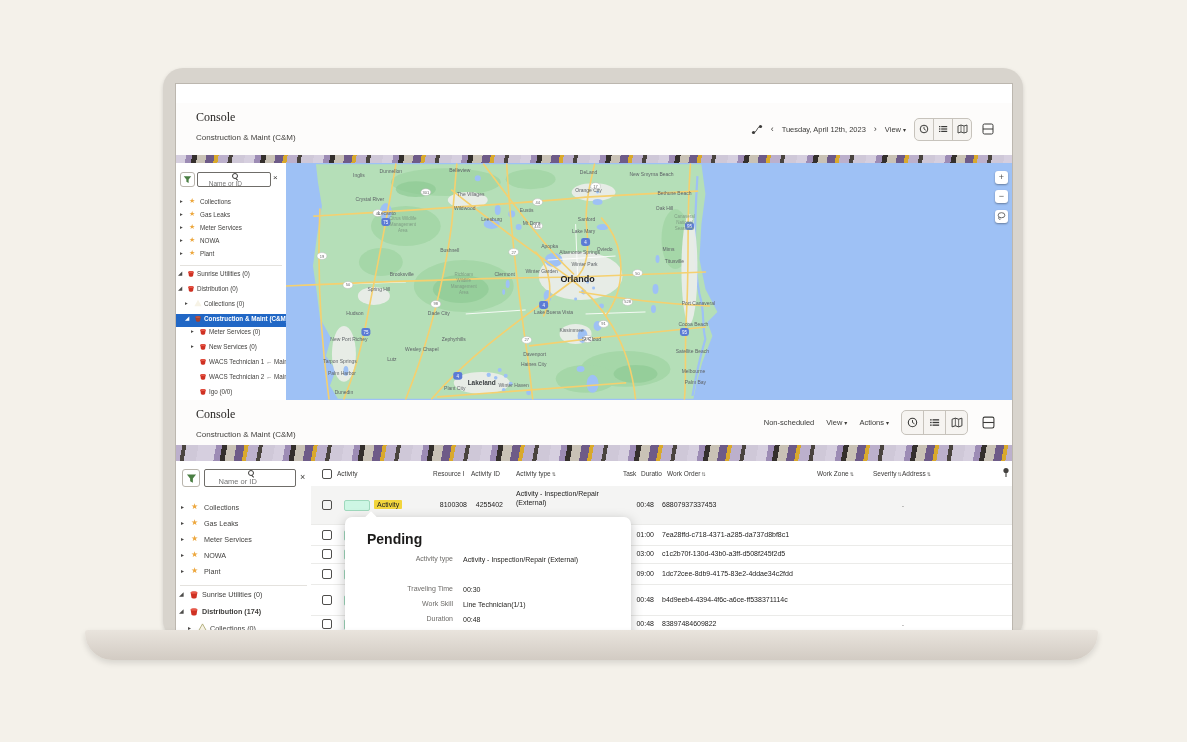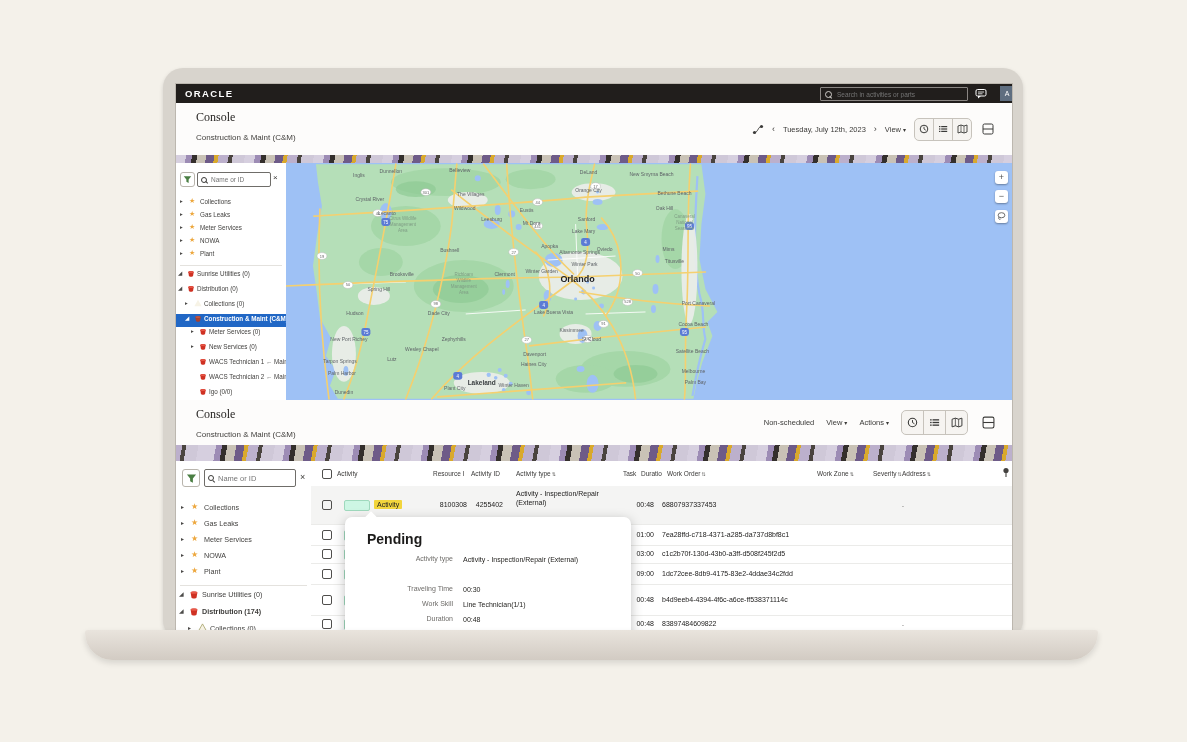--- a/index.html
+++ b/index.html
@@ -39,21 +39,21 @@
   
   .band{position:absolute;left:0;width:836px;background:repeating-linear-gradient(100deg,#d6cfdf 0 10px,#9d8cb5 10px 16px,#342f2c 16px 21px,#c9c2b6 21px 30px,#6e5b88 30px 38px,#d9a92c 38px 42px,#bcb0cc 42px 52px,#4a443f 52px 56px,#cfc8d8 56px 68px);}
   .band1{top:71px;height:8px;}
   .band2{top:361px;height:16px;background-position:30px 0;}
 
   
   .sb{position:absolute;background:#fff;border-right:1px solid #dcdad6;overflow:hidden;}
   .sb1{left:0;top:79px;width:110px;height:237px;}
   .sb2{left:0;top:377px;width:135px;height:172px;}
   .fbtn{position:absolute;border:1px solid #b9b5ad;border-radius:3px;background:#fff;display:flex;align-items:center;justify-content:center;}
-  .sbsearch{position:absolute;border:1px solid #6f6d69;border-radius:2px;display:flex;align-items:center;background:#fff;}
+  .sbsearch{position:absolute;border:1px solid #6f6d69;border-radius:2px;display:flex;align-items:center;background:#fff;flex-direction:column;}
   .sbsearch .slens{width:4px;height:4px;border:1px solid #3c3b39;border-radius:50%;margin:0 2px 0 3px;position:relative;flex:0 0 auto;}
   .sbsearch .slens::after{content:"";position:absolute;left:3.6px;top:3.6px;width:2.5px;height:1px;background:#3c3b39;transform:rotate(45deg);transform-origin:0 0;}
   .sbsearch input{border:none;outline:none;font-size:6.5px;color:#3c3b39;width:70%;background:transparent;font-family:"Liberation Sans",sans-serif;}
   .xclose{position:absolute;font-size:8px;color:#3c3b39;}
   .tree{position:absolute;left:0;width:100%;}
   .ti{position:relative;display:block;white-space:nowrap;}
   .ti .car{position:absolute;font-size:5.5px;color:#4c4b49;top:1px;}
   .ti .ic{position:absolute;top:0;}
   .ti .lbl{position:absolute;font-size:6.3px;color:#403f3d;top:1px;}
   .sb2 .ti .lbl{font-size:7.2px;}
@@ -111,50 +111,34 @@
 
   .pin{position:absolute;left:690px;top:6px;}
   svg.icon{display:block;}
 </style>
 </head>
 <body>
 
 <div class="laptop">
   <div class="screen">
 
-    <div class="topbar">
-      <div class="brand">ORACLE</div>
-      <div class="gsearch">
-        <span class="lens"></span>
-        <input placeholder="Search in activities or parts" style="">
-      </div>
-      <div class="chat">
-        <svg class="icon" width="12" height="12" viewBox="0 0 12 12">
-            <rect x="1" y="1.5" width="10" height="6.5" rx="1.5" fill="none" stroke="#fff" stroke-width="1"></rect>
-            <path d="M3,8 L3,10.5 L6,8" fill="#fff"></path>
-            <line x1="3" y1="4" x2="9" y2="4" stroke="#fff" stroke-width=".8"></line>
-            <line x1="3" y1="5.8" x2="7.5" y2="5.8" stroke="#fff" stroke-width=".8"></line>
-          </svg>
-      </div>
-      <div class="avatar">A</div>
-    </div>
 
     <div class="hdr hdr1">
       <div class="htitle">Console</div>
       <div class="hsub">Construction &amp; Maint (C&amp;M)</div>
       <div class="hright">
         <span>
           <svg class="icon" width="12" height="11" viewBox="0 0 12 11">
               <circle cx="2.5" cy="8.5" r="1.6" fill="#3b3a38"></circle>
               <circle cx="9.5" cy="2.5" r="1.6" fill="#3b3a38"></circle>
               <path d="M2.5,8.5 C6,8.5 6,2.5 9.5,2.5" fill="none" stroke="#3b3a38" stroke-width="1"></path>
             </svg>
         </span>
         <span class="chev">‹</span>
-        <span class="htext">Tuesday, July 12th, 2023</span>
+        <span class="htext">Tuesday, April 12th, 2023</span>
         <span class="chev">›</span>
         <span class="htext"><span>View</span><span class="ddcaret">▾</span></span>
         <span class="seg">
           <span class="segbtn">
               <svg class="icon" width="10" height="10" viewBox="0 0 10 10">
                 <circle cx="5" cy="5" r="3.8" fill="none" stroke="#3a3a38" stroke-width="1"></circle>
                 <path d="M5,2.8 L5,5 L6.8,6.2" fill="none" stroke="#3a3a38" stroke-width=".9"></path>
               </svg>
             </span>
           <span class="segbtn">

